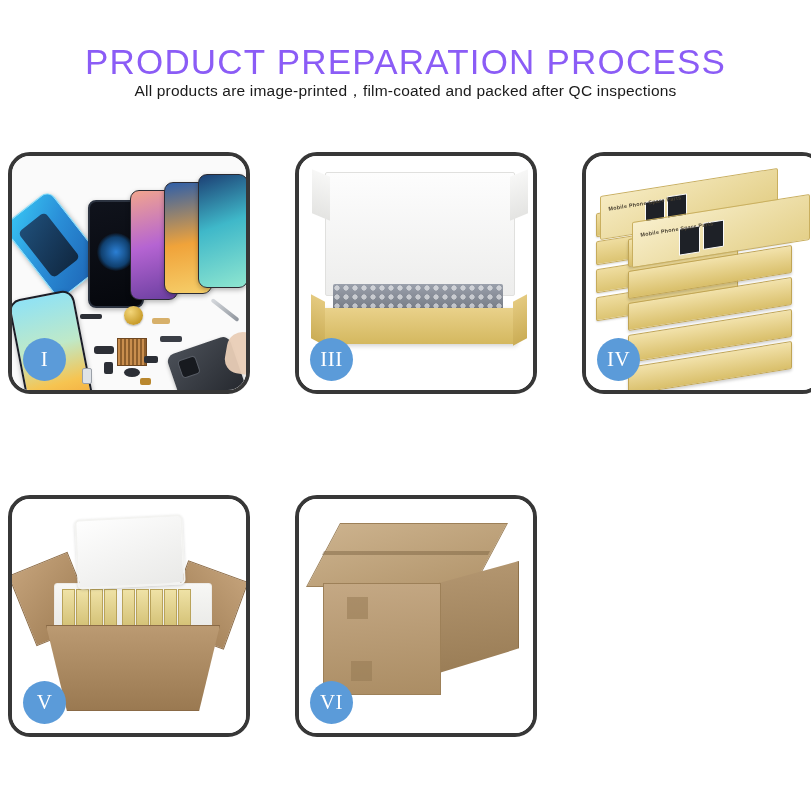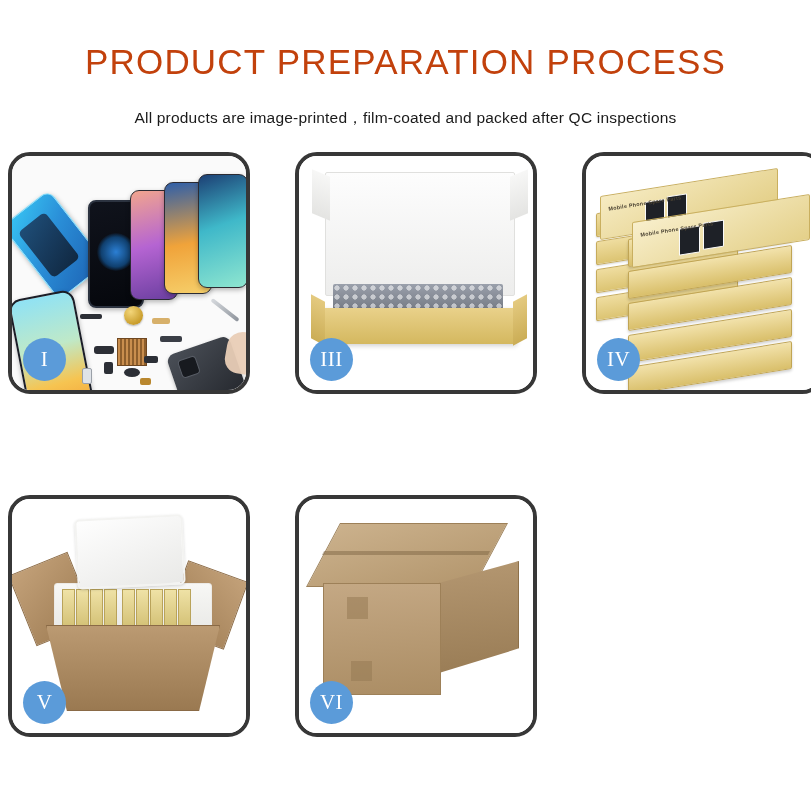--- a/index.html
+++ b/index.html
@@ -6,25 +6,25 @@
   body{
     width:811px;height:811px;background:#ffffff;
     font-family:"Liberation Sans","DejaVu Sans",sans-serif;
     overflow:hidden;position:relative;
   }
   .page{width:811px;height:811px;position:relative;background:#fff;}
 
   
   .header{padding-top:44px;text-align:center;}
   .title{
-    font-size:35px;font-weight:400;letter-spacing:1.2px;color:#c2410c;
+    font-size:35px;font-weight:400;letter-spacing:1.2px;color:#8b5cf6;
     line-height:1.05;white-space:nowrap;
   }
   .subtitle{
-    margin-top:27px;font-size:15.5px;color:#1a1a1a;letter-spacing:.2px;
+    margin-top:0;font-size:15.5px;color:#1a1a1a;letter-spacing:.2px;
     white-space:nowrap;
   }
 
   
   .grid{
     position:absolute;left:8px;top:152px;width:795px;
     display:grid;grid-template-columns:repeat(3,242px);
     grid-template-rows:242px 242px;column-gap:45px;row-gap:101px;
   }
   .panel{

